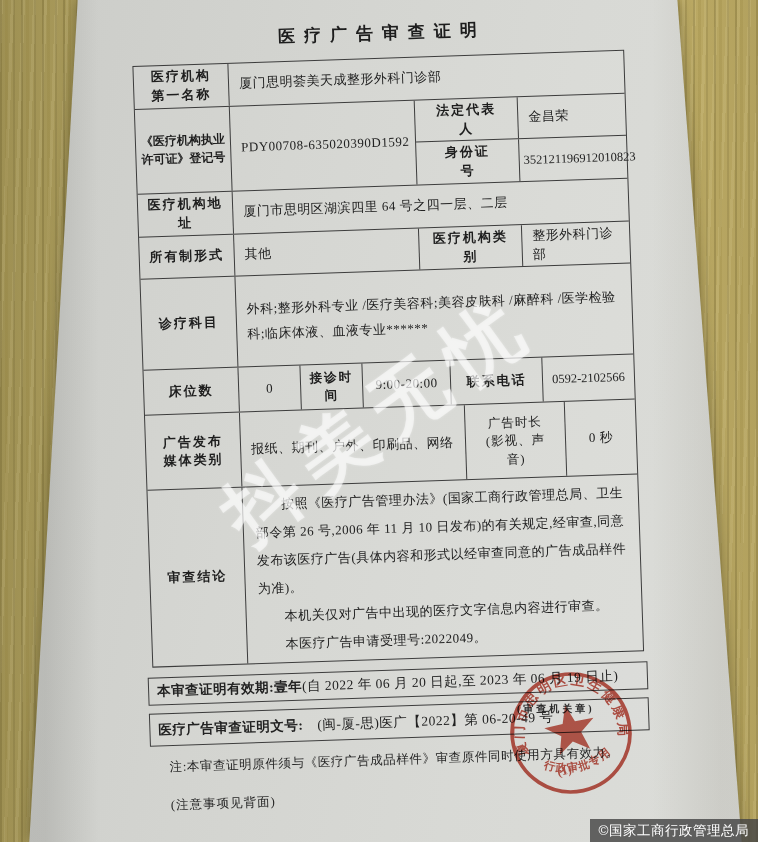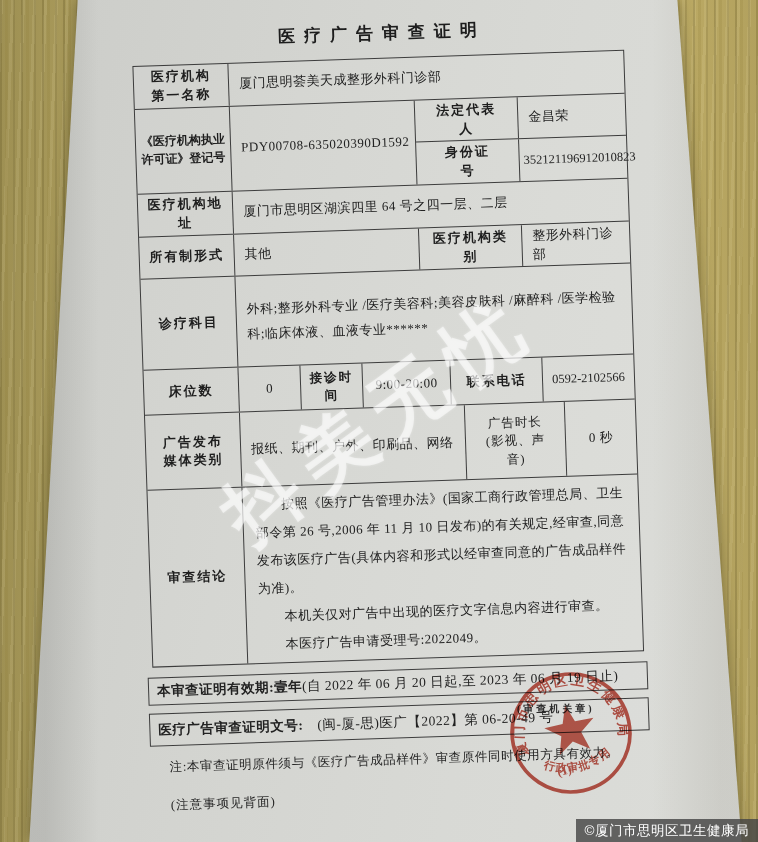--- a/index.html
+++ b/index.html
@@ -181,14 +181,14 @@
         <text font-size="11" fill="#bf4335" letter-spacing="1" font-weight="bold" font-family="Liberation Serif, DejaVu Serif, serif">
           <textPath href="#sealBottomArc" startOffset="4">行政审批专用章</textPath>
         </text>
         <text x="44" y="104" font-size="12" fill="#bf4335" font-weight="bold" font-family="Liberation Serif, DejaVu Serif, serif">(1)</text>
       </svg>
 
       <div class="watermark">抖美无忧</div>
     </div>
   </div>
 
-  <div class="copyright-bar">©厦门市思明区卫生健康局</div>
+  <div class="copyright-bar">©国家工商行政管理总局</div>
 </div>
 
 </body></html>

